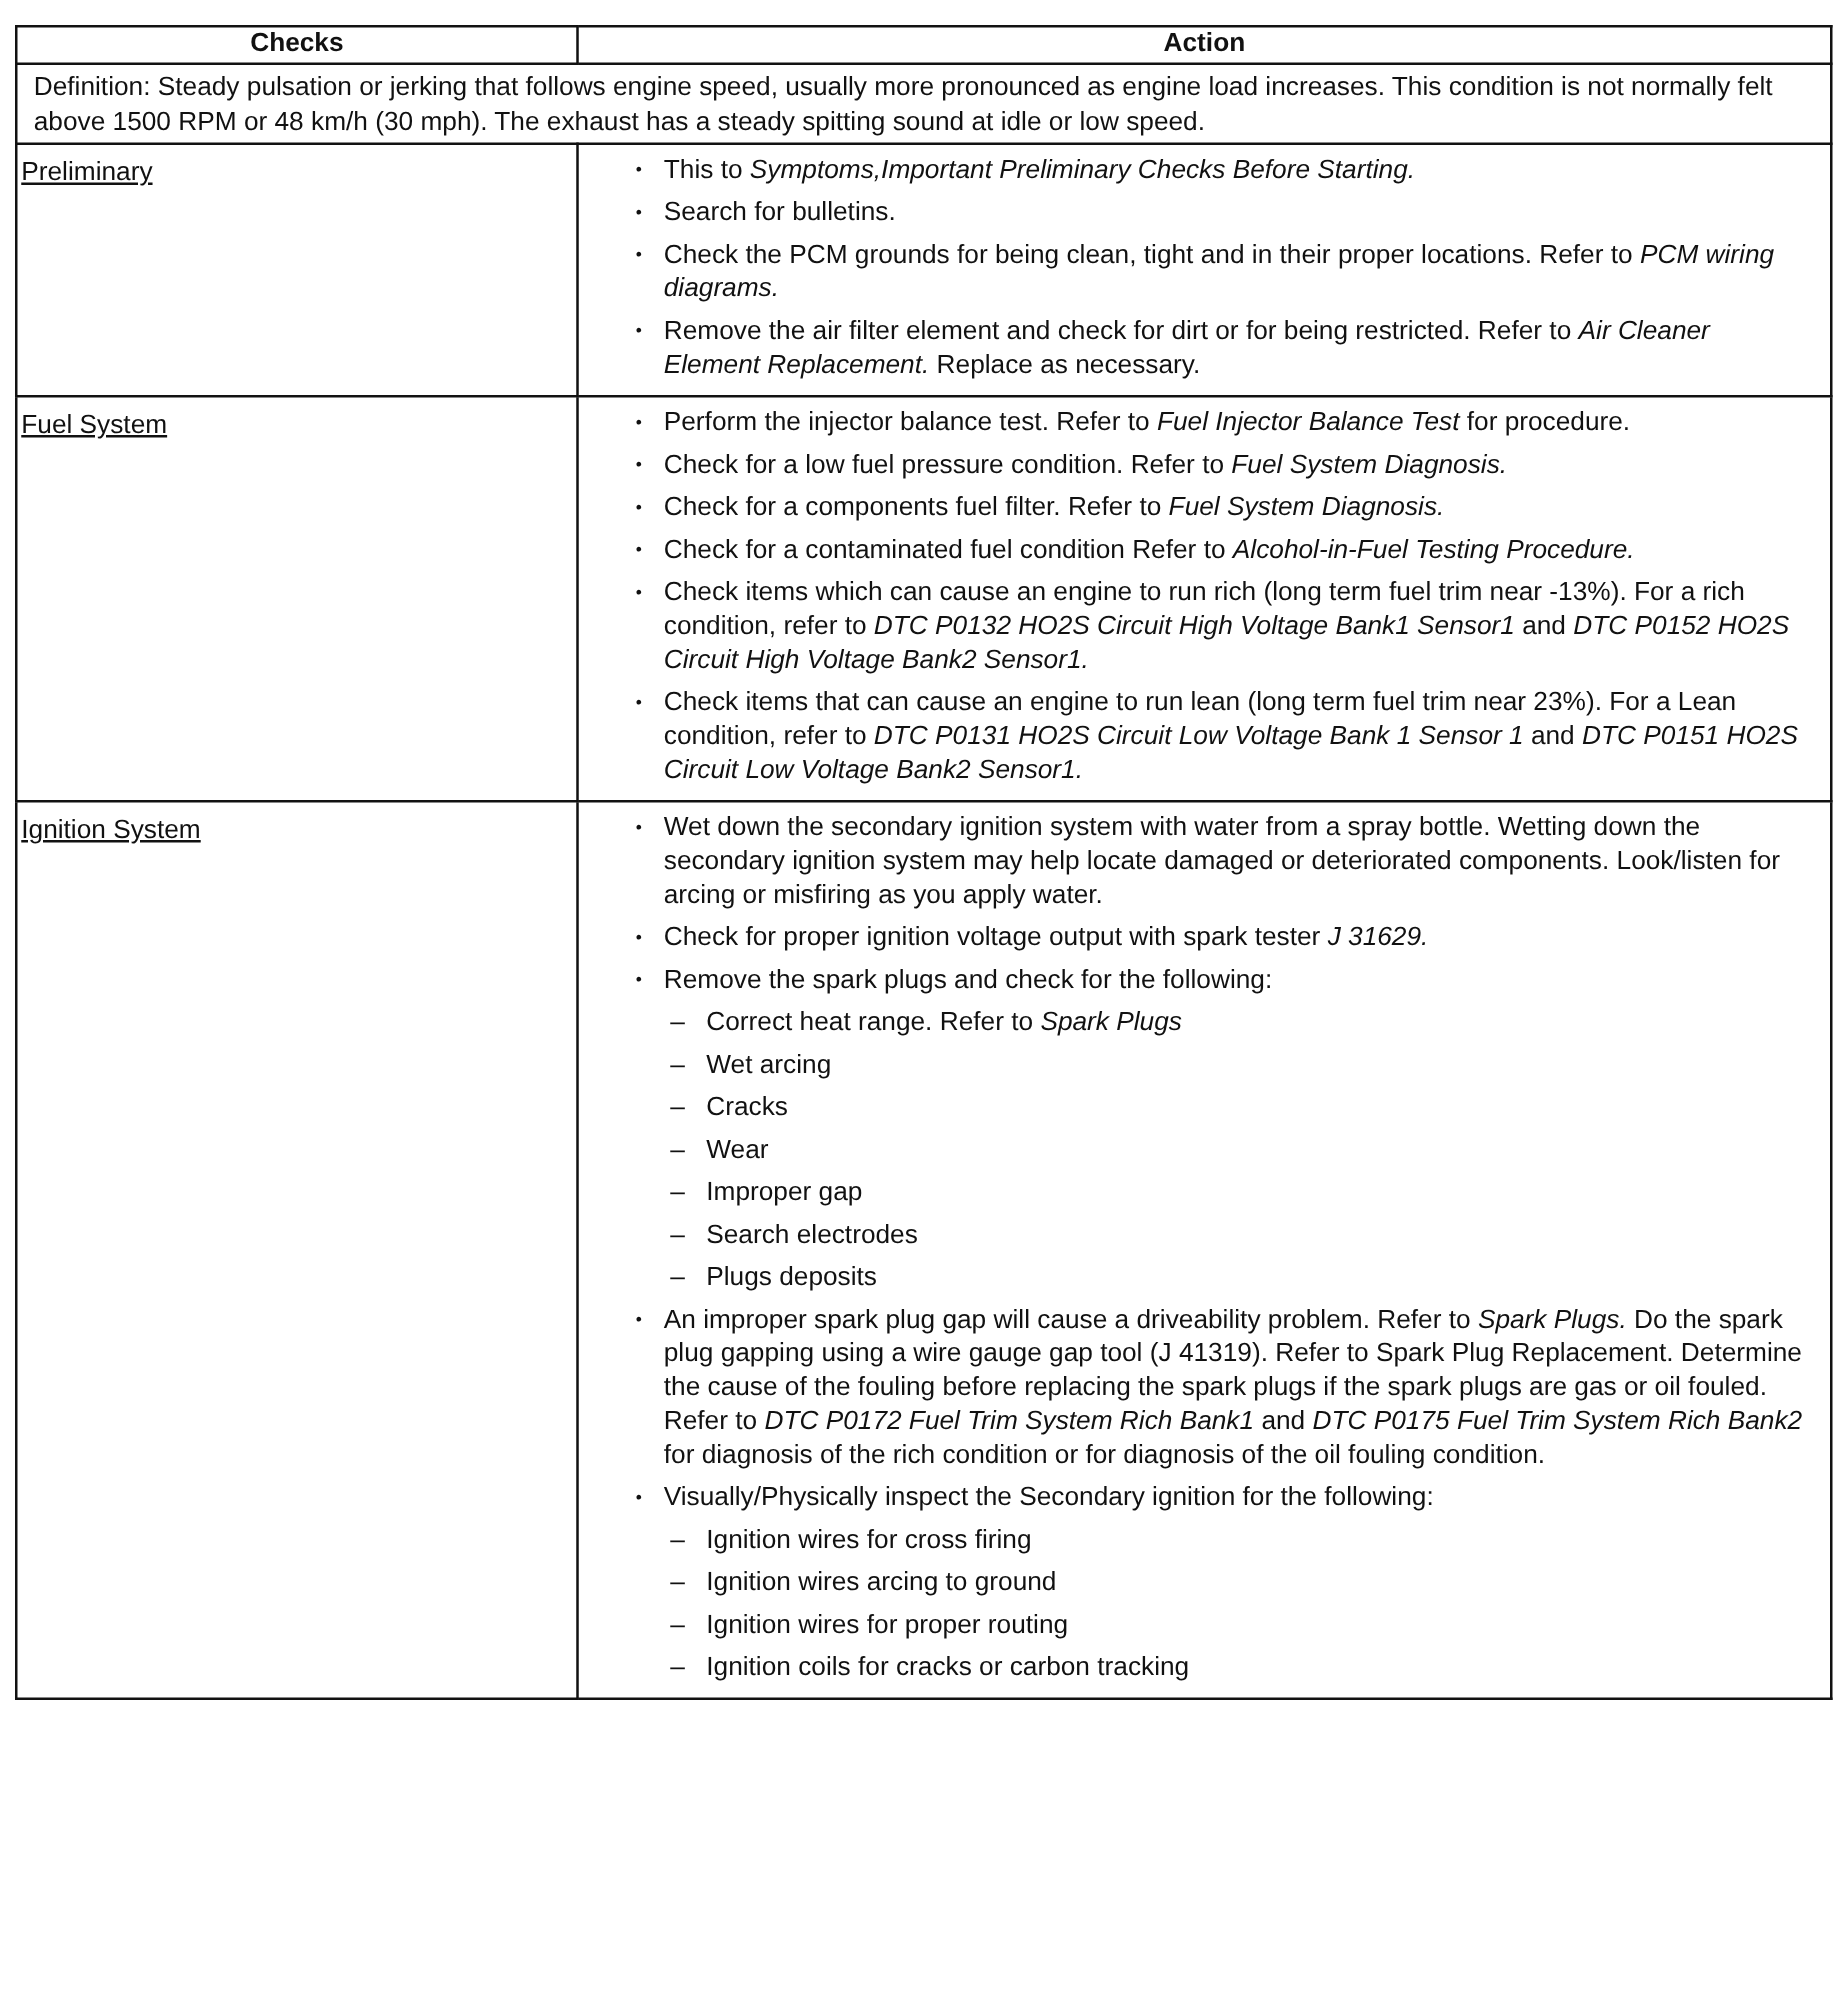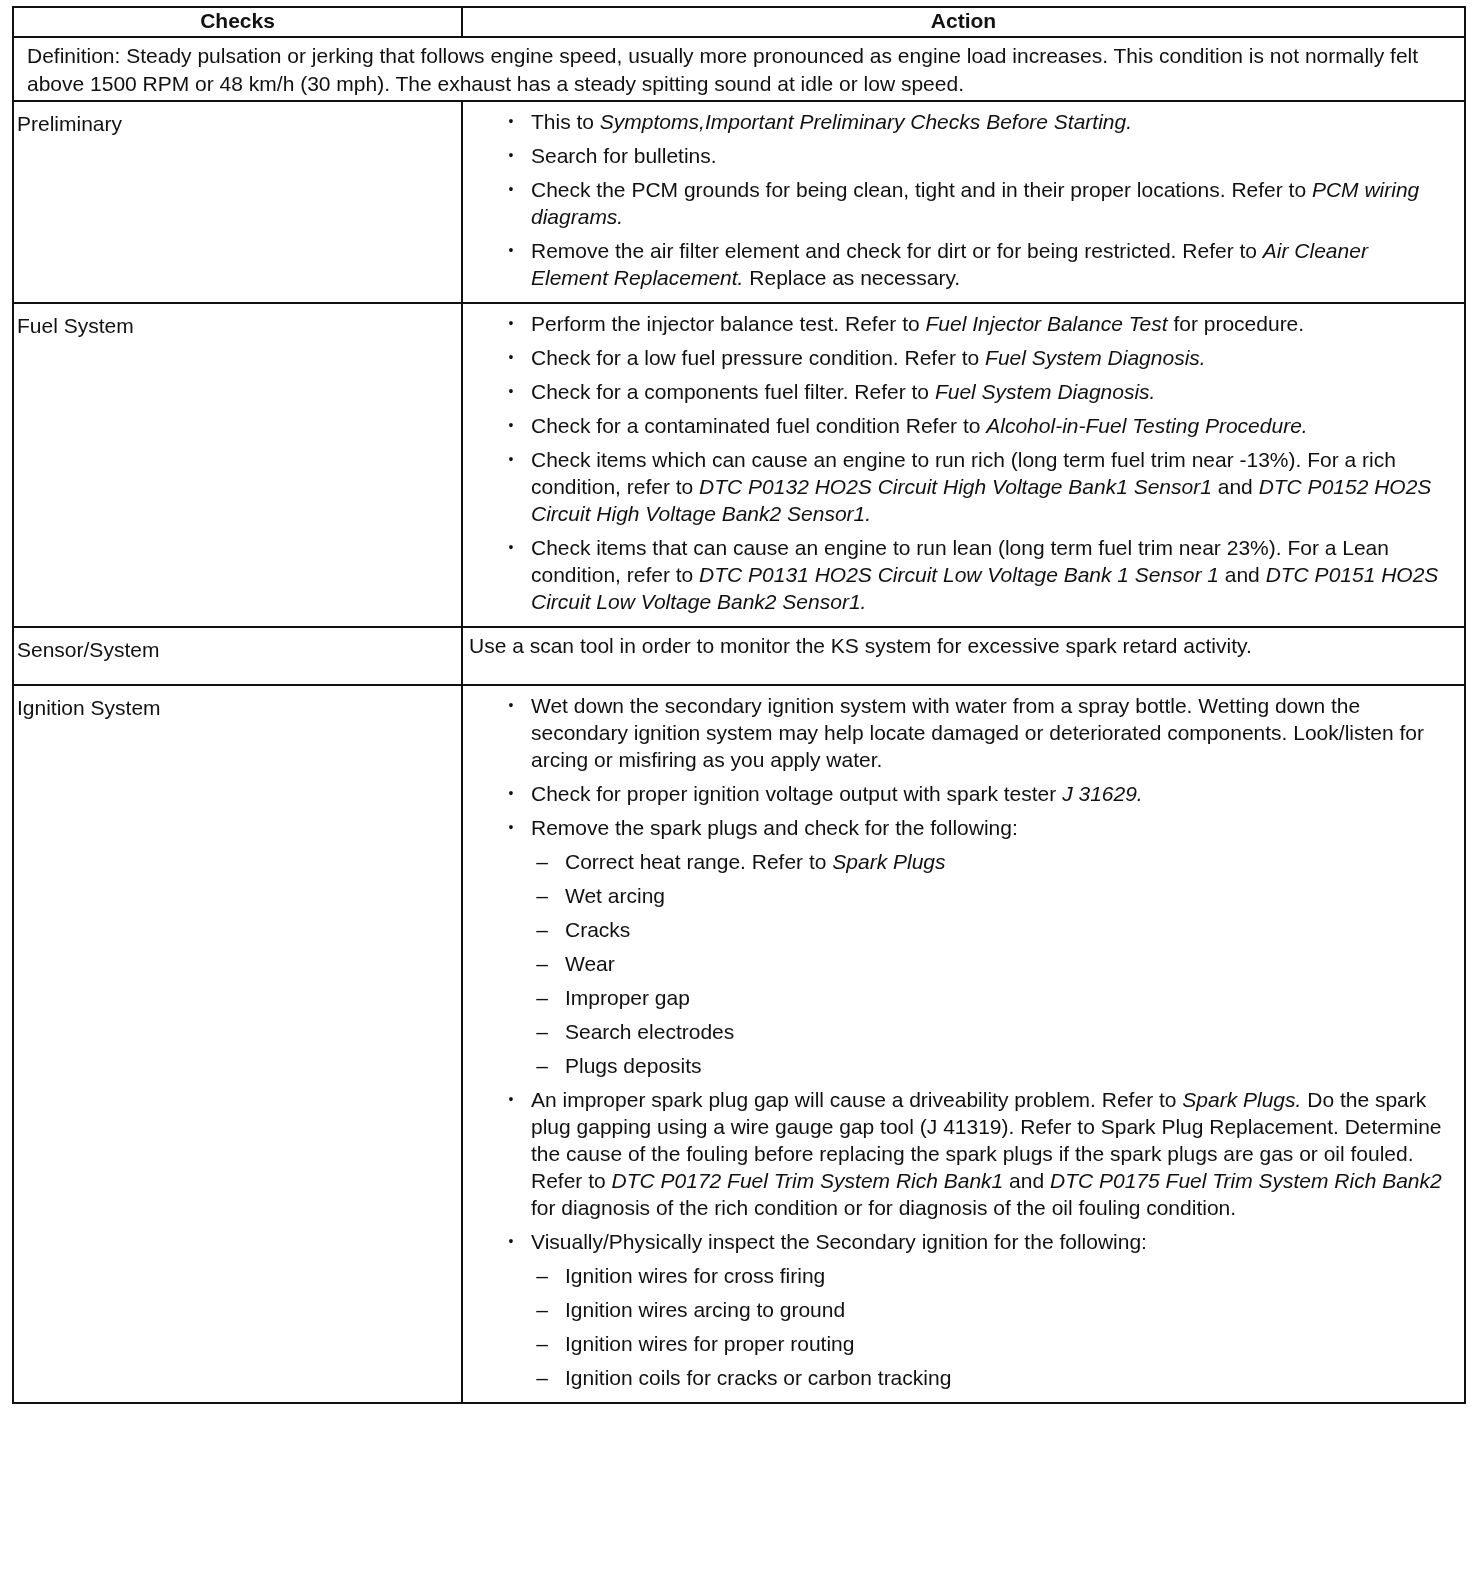--- a/index.html
+++ b/index.html
@@ -2,31 +2,31 @@
 <html><head>
 <meta charset="utf-8">
 <style>
   html, body { margin: 0; padding: 0; background: #ffffff; }
   body {
     width: 1472px; height: 1596px; overflow: hidden;
     font-family: "Liberation Sans", sans-serif;
     color: #111;
     font-size: 21px;
   }
-  .page { position: absolute; left: 12px; top: 6px; width: 1408px; }
+  .page { position: absolute; left: 12px; top: 20px; width: 1408px; }
   table { border-collapse: collapse; width: 1452px; table-layout: fixed; }
   td, th { border: 2px solid #111; vertical-align: top; padding: 0; }
   th {
     font-weight: bold; font-size: 21px; text-align: center;
     height: 28px; line-height: 26px; padding: 0;
   }
   col.c1 { width: 449px; }
   col.c2 { width: 1003px; }
   .def { padding: 4px 4px 2px 13px; line-height: 28px; }
-  .check-label { padding: 8px 4px 20px 3px; line-height: 28px; }
+  .check-label { padding: 8px 4px 0 3px; line-height: 28px; text-decoration: underline; }
   .plain-action { padding: 4px 8px 2px 6px; line-height: 28px; }
   ul.bullets { list-style: none; margin: 0; padding: 6px 14px 4px 36px; }
   ul.bullets > li { position: relative; padding-left: 32px; line-height: 27px; margin-bottom: 7px; }
   ul.bullets > li > .bullet {
     position: absolute; left: 0; top: 0; width: 24px; text-align: center; font-size: 14px;
   }
   ul.dashes { list-style: none; margin: 7px 0 0 0; padding: 0; }
   ul.dashes > li { position: relative; padding-left: 34px; line-height: 27px; margin-bottom: 7px; }
   ul.dashes > li > .dash { position: absolute; left: 0; top: 0; width: 22px; text-align: center; }
   .it { font-style: italic; }
@@ -68,24 +68,20 @@
               <li><span class="bullet">•</span><span>Perform the injector balance test. Refer to </span><span class="it">Fuel Injector Balance Test</span><span> for procedure.</span></li>
               <li><span class="bullet">•</span><span>Check for a low fuel pressure condition. Refer to </span><span class="it">Fuel System Diagnosis.</span></li>
               <li><span class="bullet">•</span><span>Check for a components fuel filter. Refer to </span><span class="it">Fuel System Diagnosis.</span></li>
               <li><span class="bullet">•</span><span>Check for a contaminated fuel condition Refer to </span><span class="it">Alcohol-in-Fuel Testing Procedure.</span></li>
               <li><span class="bullet">•</span><span>Check items which can cause an engine to run rich (long term fuel trim near -13%). For a rich condition, refer to </span><span class="it">DTC P0132 HO2S Circuit High Voltage Bank1 Sensor1</span><span> and </span><span class="it">DTC P0152 HO2S Circuit High Voltage Bank2 Sensor1.</span></li>
               <li><span class="bullet">•</span><span>Check items that can cause an engine to run lean (long term fuel trim near 23%). For a Lean condition, refer to </span><span class="it">DTC P0131 HO2S Circuit Low Voltage Bank 1 Sensor 1</span><span> and </span><span class="it">DTC P0151 HO2S Circuit Low Voltage Bank2 Sensor1.</span></li>
             </ul>
           </td>
         </tr>
         <tr>
-          <td class="check-label">Sensor/System</td>
-          <td class="plain-action">Use a scan tool in order to monitor the KS system for excessive spark retard activity.</td>
-        </tr>
-        <tr>
           <td class="check-label">Ignition System</td>
           <td>
             <ul class="bullets">
               <li><span class="bullet">•</span><span>Wet down the secondary ignition system with water from a spray bottle. Wetting down the secondary ignition system may help locate damaged or deteriorated components. Look/listen for arcing or misfiring as you apply water.</span></li>
               <li><span class="bullet">•</span><span>Check for proper ignition voltage output with spark tester </span><span class="it">J 31629.</span></li>
               <li><span class="bullet">•</span><span>Remove the spark plugs and check for the following:</span><ul class="dashes">
                   <li><span class="dash">–</span><span>Correct heat range. Refer to </span><span class="it">Spark Plugs</span></li>
                   <li><span class="dash">–</span><span>Wet arcing</span></li>
                   <li><span class="dash">–</span><span>Cracks</span></li>
                   <li><span class="dash">–</span><span>Wear</span></li>

